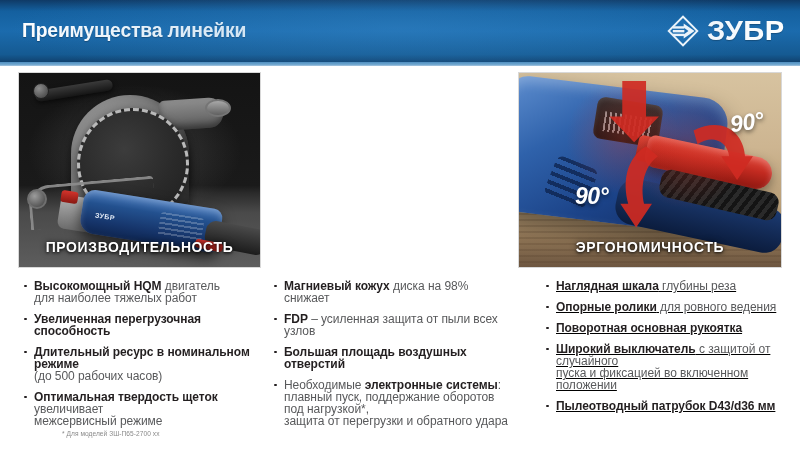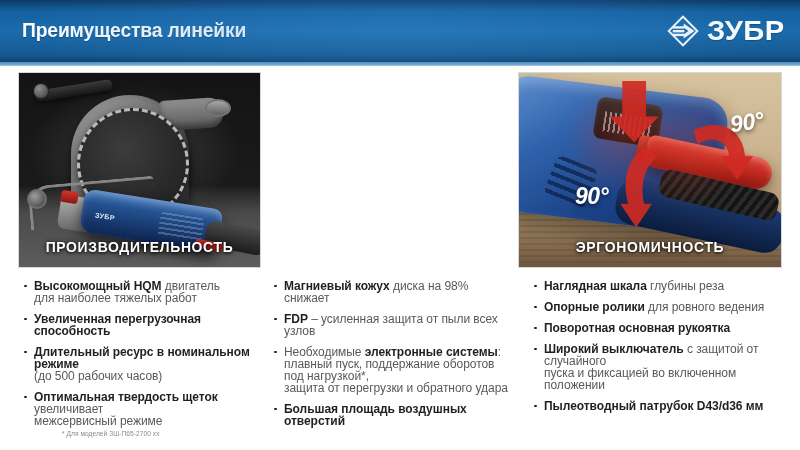--- a/index.html
+++ b/index.html
@@ -460,21 +460,21 @@
   
   .bullets {
     position: absolute;
     top: 208px;
     left: 0;
     width: 100%;
     padding-right: 2px;
   }
   .col-0 .bullets { left: 4px;  width: 238px; }
   .col-1 .bullets { left: 4px;  width: 244px; }
-  .col-2 .bullets { left: 14px; width: 250px; }
+  .col-2 .bullets { left: 26px; width: 250px; text-decoration: underline; }
 
   .bullet {
     position: relative;
     padding-left: 12px;
     margin-bottom: 9px;
     font-size: 12px;
     line-height: 12px;
     color: #58595b;
     letter-spacing: -0.05px;
   }
@@ -572,26 +572,26 @@
     <div class="col col-1">
 
       <div class="bullets">
         <div class="bullet">
           <b>Магниевый кожух</b><span> диска на 98% снижает</span><br>
         </div>
         <div class="bullet">
           <b>FDP</b><span> – усиленная защита от пыли всех узлов</span>
         </div>
         <div class="bullet">
+          <b>Большая площадь воздушных отверстий</b>
+        </div>
+        <div class="bullet">
           <span>Необходимые </span><b>электронные системы</b><span>:</span><br>
           <span>плавный пуск, поддержание оборотов под нагрузкой*,</span><br>
           <span>защита от перегрузки и обратного удара</span>
-        </div>
-        <div class="bullet">
-          <b>Большая площадь воздушных отверстий</b>
         </div>
       </div>
     </div>
 
     <div class="col col-2">
       <div class="photo">
         <div class="photo-inner">
           <div class="bg-kraft"></div>
           <div class="erg-body"></div>
           <div class="erg-vents"></div>

